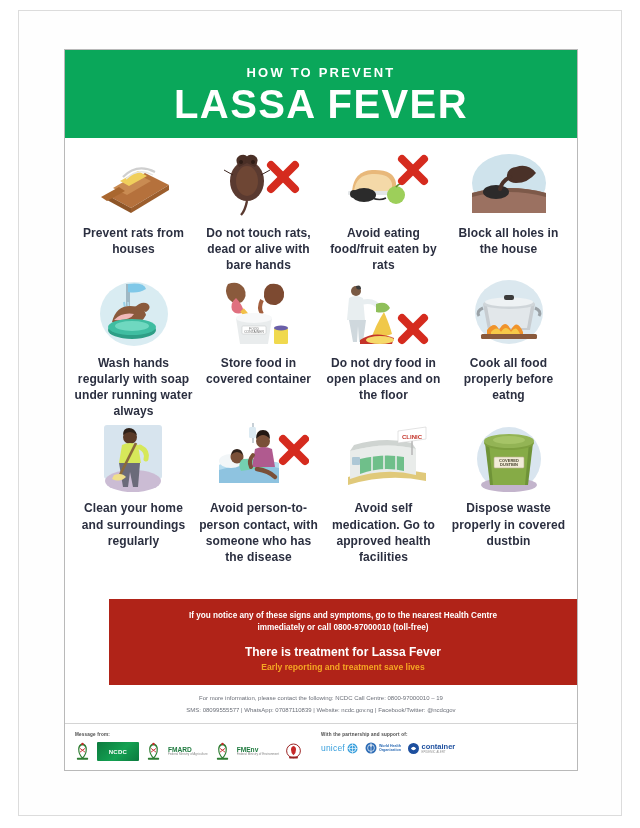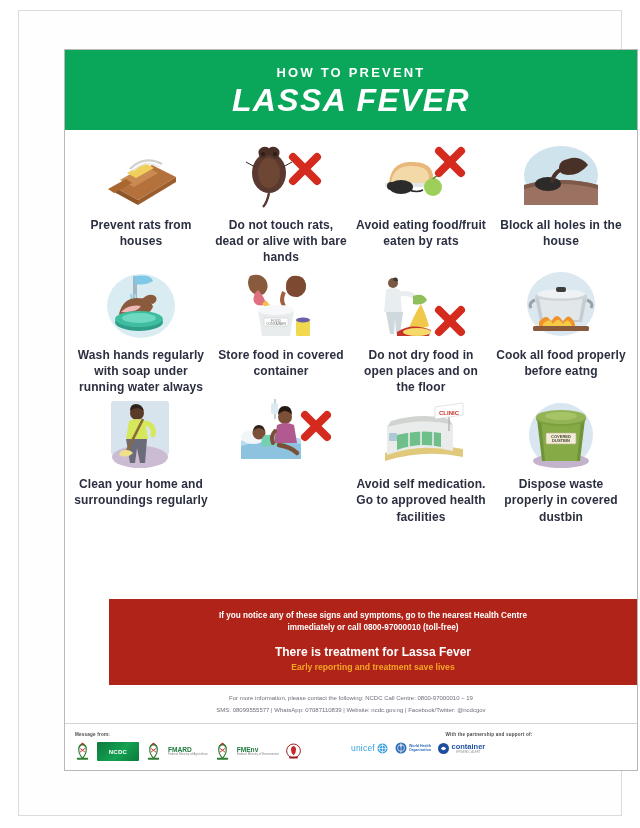--- a/index.html
+++ b/index.html
@@ -11,21 +11,21 @@
   }
   .page{
     position:absolute;left:18px;top:10px;
     width:604px;height:806px;
     background:#fefefe;
     border:1px solid #dcdcdc;
     box-sizing:border-box;
   }
   .sheet{
     position:absolute;left:45px;top:38px;
-    width:574px;height:722px;
+    width:514px;height:722px;
     background:#ffffff;
     border:1px solid #b9b9b9;
     box-sizing:border-box;
     display:flex;flex-direction:column;
   }
   
   .header{
     background:#0aa75a;
     padding:16px 0 14px 0;
     text-align:center;
@@ -34,25 +34,24 @@
   .kicker{
     color:#ffffff;
     font-size:13px;
     font-weight:bold;
     letter-spacing:2.2px;
     line-height:1;
     margin-bottom:5px;
   }
   .title{
     color:#ffffff;
-    font-size:32px;
+    font-size:40px;
     font-weight:bold;
     letter-spacing:1.4px;
     line-height:1;
-    font-style:italic;
   }
   
   .grid{
     flex:1 1 auto;
     padding:10px 6px 4px 6px;
     display:flex;flex-direction:column;
     justify-content:flex-start;
   }
   .row{
     display:flex;
@@ -111,21 +110,21 @@
   }
   
   .footer{
     border-top:1px solid #d4d4d4;
     display:flex;
     flex:0 0 auto;
     padding:8px 10px 9px 10px;
     background:#ffffff;
   }
   .foot-col{flex:1 1 0;}
-  .foot-col.right{flex:1 1 0;text-align:center;}
+  .foot-col.right{flex:1 1 0;}
   .foot-label{
     font-size:4.6px;font-weight:bold;color:#4a4a4a;
     margin-bottom:5px;letter-spacing:.2px;
   }
   .logos{display:flex;align-items:center;gap:7px;}
   .coat{width:15px;height:19px;}
   .ncdc-box{
     width:42px;height:19px;
     background:linear-gradient(135deg,#0c7a3e,#14a152 55%,#0c7a3e);
     border-radius:1px;
@@ -355,20 +354,21 @@
               <circle cx="54" cy="20" r="7" fill="#7a5038"></circle>
               <path d="M47,18 q7,-8 14,0 q0,-9 -7,-9 q-7,0 -7,9z" fill="#241812"></path>
               <path d="M46,28 q9,-4 17,0 l3,18 l-23,0 z" fill="#b05a8f"></path>
               <path d="M44,34 q-5,6 -2,12" stroke="#7a5038" stroke-width="4" fill="none" stroke-linecap="round"></path>
               <g stroke="#d52b1e" stroke-width="8" stroke-linecap="round">
                 <line x1="74" y1="18" x2="96" y2="40"></line>
                 <line x1="96" y1="18" x2="74" y2="40"></line>
               </g>
             </svg>
           </div>
+          <div class="cap">Avoid person-to-person contact, with someone who has the disease</div>
         </div>
 
         <div class="cell">
           <div class="art">
             <svg width="96" height="76" viewBox="0 0 96 76">
               <path d="M12,56 q40,-12 78,-4 l0,8 q-38,-8 -78,4 z" fill="#e0c97a"></path>
               <path d="M14,30 q36,-10 66,-2 l0,26 q-32,-8 -66,4 z" fill="#e9ecea"></path>
               <path d="M14,30 q36,-10 66,-2 l-4,-6 q-28,-7 -58,2 z" fill="#cfd4d1"></path>
               <path d="M24,38 q24,-6 44,-2 l0,14 q-22,-5 -44,3 z" fill="#6fbf8a"></path>
               <line x1="36" y1="35" x2="36" y2="52" stroke="#e9ecea" stroke-width="1.6"></line>

